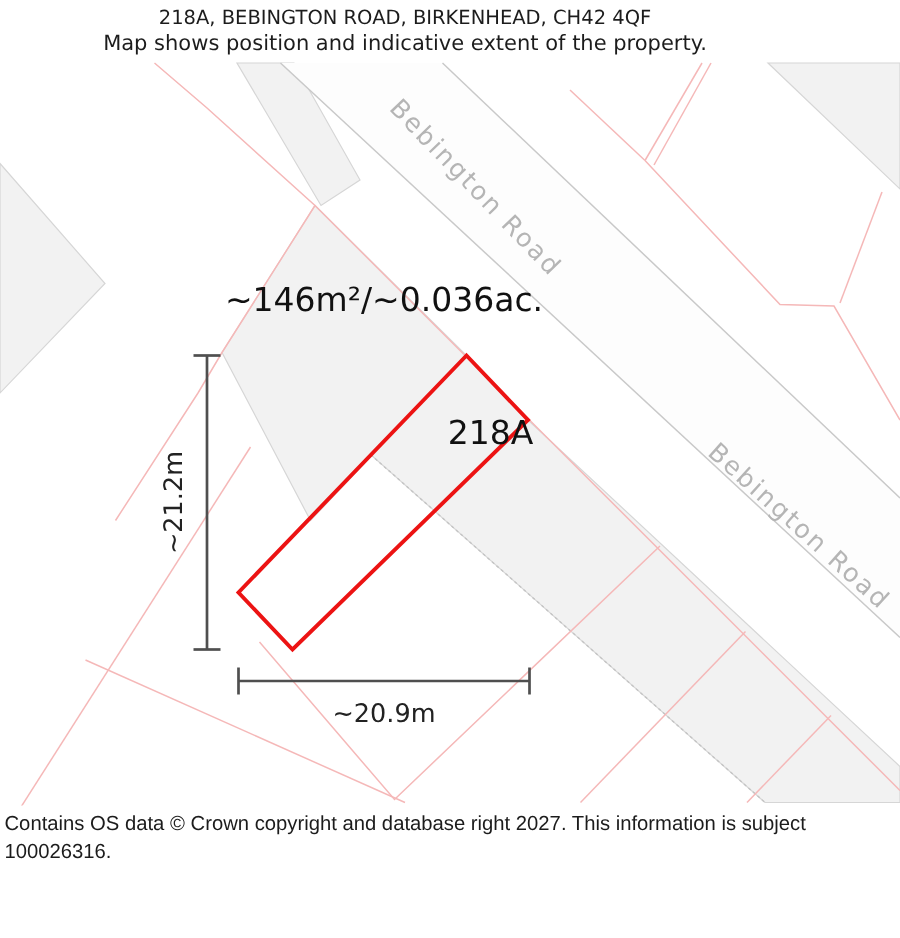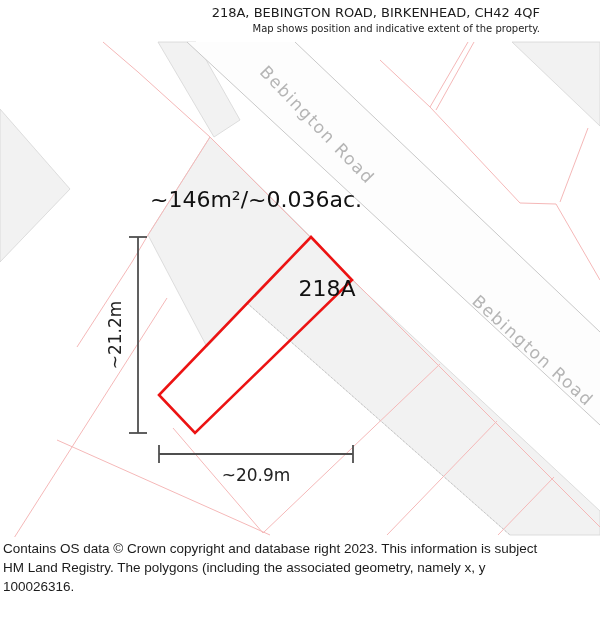--- a/index.html
+++ b/index.html
@@ -10,25 +10,25 @@
     --dimension-line:#4f4f4f;
     --road-label:#b5b5b5;
     --text:#1c1c1c;
   }
   html,body{margin:0;padding:0;}
   body{
     width:600px;height:625px;position:relative;background:#ffffff;
     font-family:"Liberation Sans",sans-serif;color:var(--text);overflow:hidden;
   }
   .hdr{
-    position:absolute;top:0;left:0;width:540px;text-align:right;
+    position:absolute;top:0;left:0;width:540px;text-align:center;
     font-family:"DejaVu Sans","Liberation Sans",sans-serif;
   }
   .hdr .l1{font-size:13px;line-height:17px;padding-top:4px;}
-  .hdr .l2{font-size:10px;line-height:16px;}
+  .hdr .l2{font-size:14px;line-height:16px;}
   .map{position:absolute;top:40px;left:0;}
   .parcel{fill:var(--parcel-fill);stroke:#d6d6d6;stroke-width:0.8;}
   .road-fill{fill:#fdfdfd;stroke:none;}
   .gline{stroke:var(--road-line);stroke-width:1;fill:none;}
   .gline-dot{stroke:#c4c4c4;stroke-width:0.9;fill:none;stroke-dasharray:2 2;}
   .pline{stroke:var(--parcel-line);stroke-width:1;fill:none;}
   .plot{stroke:var(--plot-outline);stroke-width:2.6;fill:none;stroke-linejoin:miter;}
   .dim{stroke:var(--dimension-line);stroke-width:1.8;fill:none;}
   .maplabel{font-family:"DejaVu Sans","Liberation Sans",sans-serif;fill:#111;}
   .arealabel{font-size:22px;}
@@ -85,16 +85,15 @@
 
   <text class="maplabel arealabel" x="256" y="207" text-anchor="middle">~146m²/~0.036ac.</text>
   <text class="maplabel plotlabel" x="327" y="296" text-anchor="middle">218A</text>
   <text class="maplabel roadlabel" x="313" y="129" text-anchor="middle" transform="rotate(46 313 129)">Bebington Road</text>
   <text class="maplabel roadlabel" x="529" y="355" text-anchor="middle" transform="rotate(42 529 355)">Bebington Road</text>
   <text class="maplabel dimlabel" x="121" y="335" text-anchor="middle" transform="rotate(-90 121 335)">~21.2m</text>
   <text class="maplabel dimlabel" x="256" y="481" text-anchor="middle">~20.9m</text>
 </svg>
 
 <div class="ftr">
-  <div>Contains OS data © Crown copyright and database right 2023. This information is subject</div>
-  <div>HM Land Registry. The polygons (including the associated geometry, namely x, y</div>
+  <div>Contains OS data © Crown copyright and database right 2027. This information is subject</div>
   <div>100026316.</div>
 </div>
 
 </body></html>

